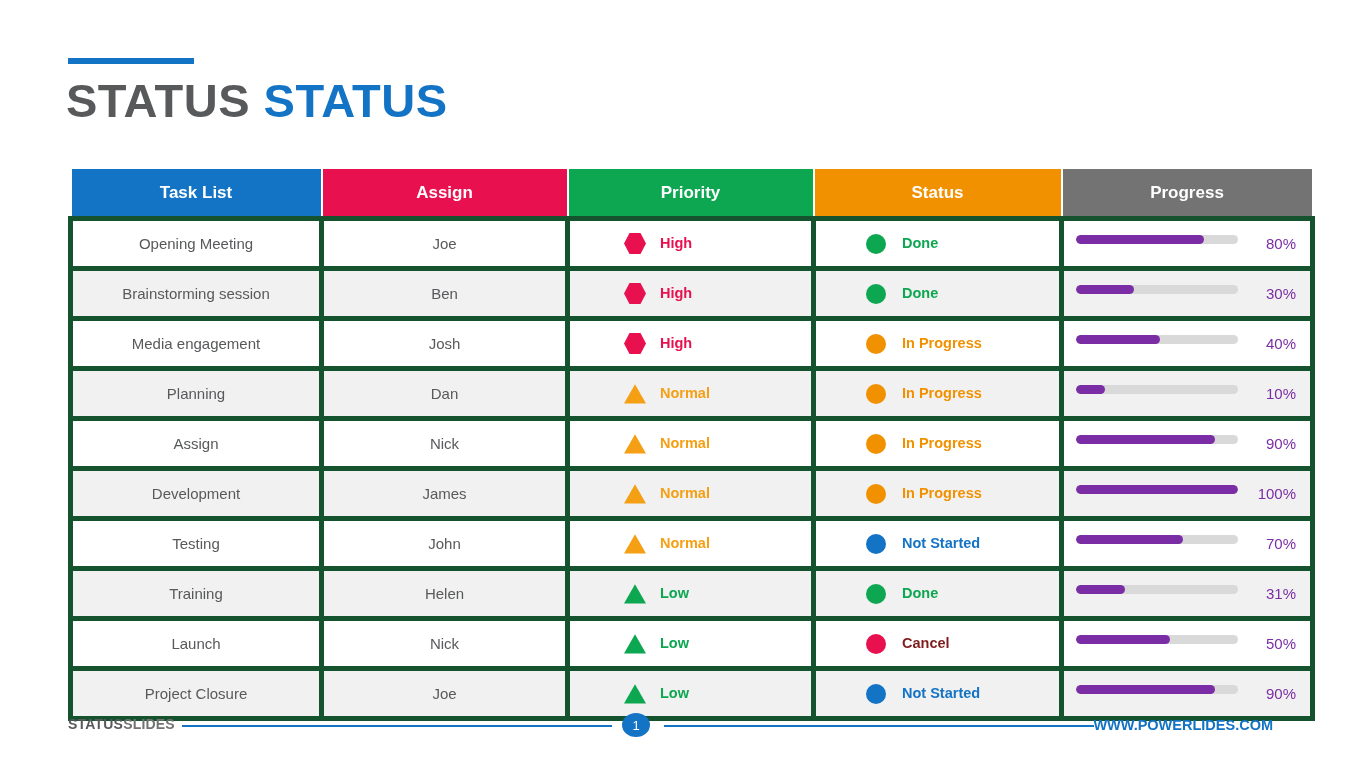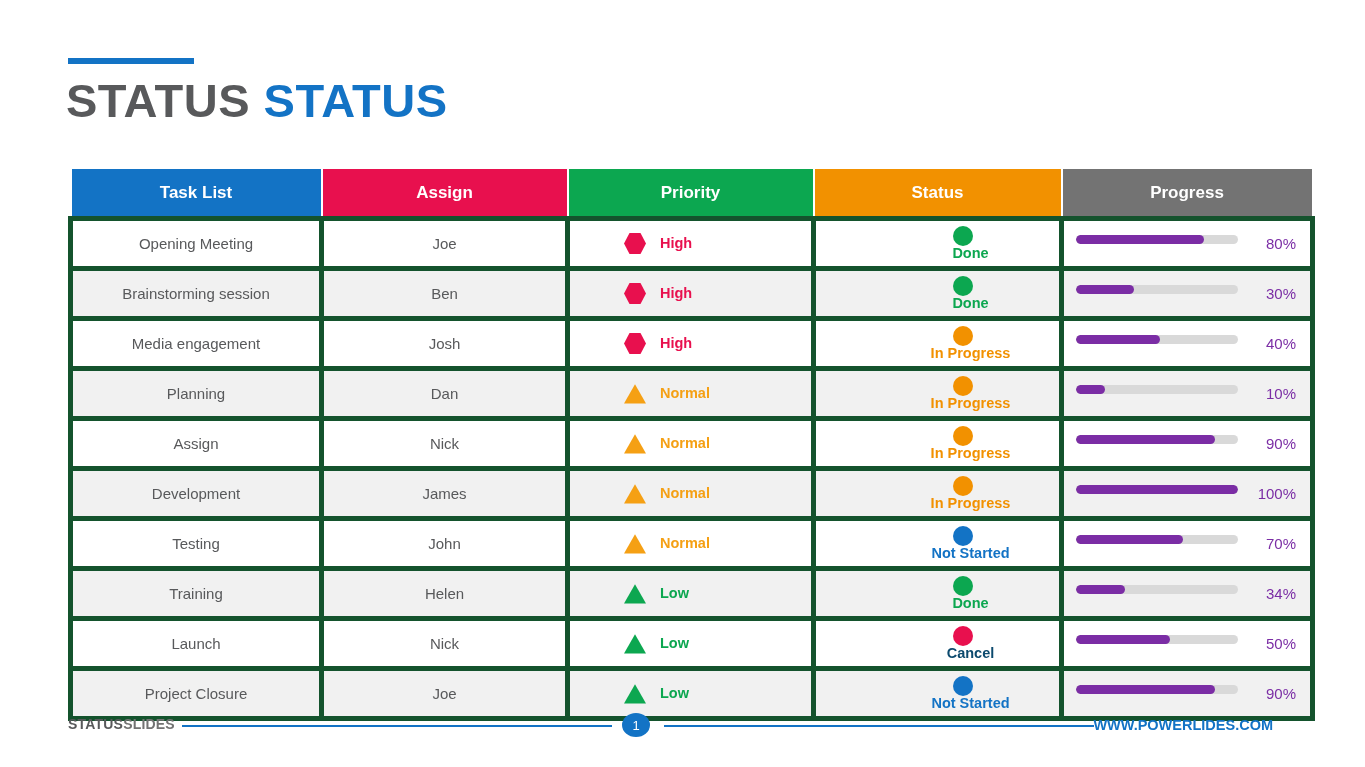--- a/index.html
+++ b/index.html
@@ -107,21 +107,21 @@
     display: block;
   }
   .hexagon {
     clip-path: polygon(25% 2%, 75% 2%, 100% 50%, 75% 98%, 25% 98%, 0% 50%);
   }
   .triangle {
     clip-path: polygon(50% 8%, 100% 95%, 0% 95%);
   }
   .circle { border-radius: 50%; }
 
-  .status-tag { padding-left: 50px; flex-direction: column; }
+  .status-tag { padding-left: 50px; }
   .status-tag .shape { width: 20px; height: 20px; flex: 0 0 20px; }
   .status-tag .tag-label { margin-left: 16px; }
 
   
   .progress-cell {
     display: flex;
     align-items: flex-start;
     padding-left: 12px;
     padding-right: 10px;
   }
@@ -416,37 +416,37 @@
             <div class="tag status-tag">
               <span class="shape circle" style="background: rgb(12, 167, 80);"></span>
               <span class="tag-label" style="color: rgb(12, 167, 80);">Done</span>
             </div>
           </td>
           <td>
             <div class="progress-cell">
               <div class="bar-track" style="background: rgb(217, 217, 217);">
                 <div class="bar-fill" style="width: 30%; background: rgb(123, 45, 165);"></div>
               </div>
-              <span class="bar-value">34%</span>
+              <span class="bar-value">31%</span>
             </div>
           </td>
         </tr>
         <tr class="odd">
           <td class="task-cell">Launch</td>
           <td class="assign-cell">Nick</td>
           <td>
             <div class="tag">
               <span class="shape triangle" style="background: rgb(12, 167, 80);"></span>
               <span class="tag-label" style="color: rgb(12, 167, 80);">Low</span>
             </div>
           </td>
           <td>
             <div class="tag status-tag">
               <span class="shape circle" style="background: rgb(232, 16, 78);"></span>
-              <span class="tag-label" style="color: #0c4a6e;">Cancel</span>
+              <span class="tag-label" style="color: #7f1d1d;">Cancel</span>
             </div>
           </td>
           <td>
             <div class="progress-cell">
               <div class="bar-track" style="background: rgb(217, 217, 217);">
                 <div class="bar-fill" style="width: 58%; background: rgb(123, 45, 165);"></div>
               </div>
               <span class="bar-value">50%</span>
             </div>
           </td>

